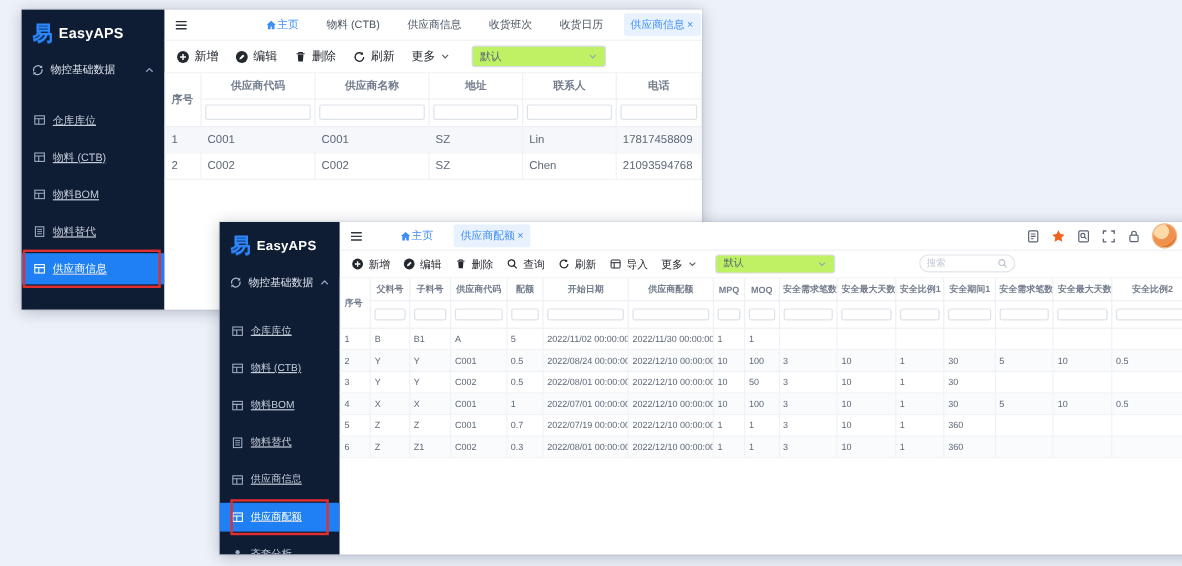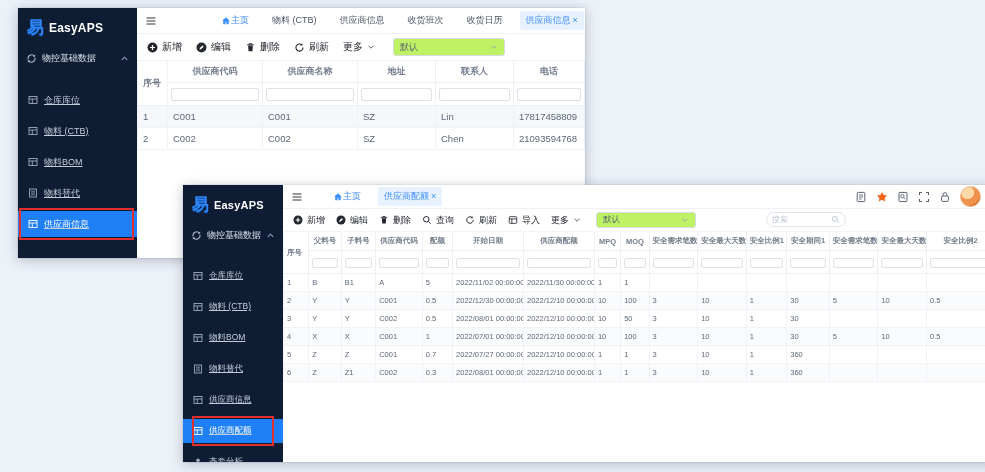--- a/index.html
+++ b/index.html
@@ -585,21 +585,21 @@
               <td data-name="table-cell"></td>
               <td data-name="table-cell"></td>
               <td data-name="table-cell"></td>
             </tr>
             <tr data-name="table-row">
               <td data-name="table-cell">2</td>
               <td data-name="table-cell">Y</td>
               <td data-name="table-cell">Y</td>
               <td data-name="table-cell">C001</td>
               <td data-name="table-cell">0.5</td>
-              <td data-name="table-cell">2022/12/30 00:00:00</td>
+              <td data-name="table-cell">2022/08/24 00:00:00</td>
               <td data-name="table-cell">2022/12/10 00:00:00</td>
               <td data-name="table-cell">10</td>
               <td data-name="table-cell">100</td>
               <td data-name="table-cell">3</td>
               <td data-name="table-cell">10</td>
               <td data-name="table-cell">1</td>
               <td data-name="table-cell">30</td>
               <td data-name="table-cell">5</td>
               <td data-name="table-cell">10</td>
               <td data-name="table-cell">0.5</td>
@@ -639,21 +639,21 @@
               <td data-name="table-cell">5</td>
               <td data-name="table-cell">10</td>
               <td data-name="table-cell">0.5</td>
             </tr>
             <tr data-name="table-row">
               <td data-name="table-cell">5</td>
               <td data-name="table-cell">Z</td>
               <td data-name="table-cell">Z</td>
               <td data-name="table-cell">C001</td>
               <td data-name="table-cell">0.7</td>
-              <td data-name="table-cell">2022/07/27 00:00:00</td>
+              <td data-name="table-cell">2022/07/19 00:00:00</td>
               <td data-name="table-cell">2022/12/10 00:00:00</td>
               <td data-name="table-cell">1</td>
               <td data-name="table-cell">1</td>
               <td data-name="table-cell">3</td>
               <td data-name="table-cell">10</td>
               <td data-name="table-cell">1</td>
               <td data-name="table-cell">360</td>
               <td data-name="table-cell"></td>
               <td data-name="table-cell"></td>
               <td data-name="table-cell"></td>

